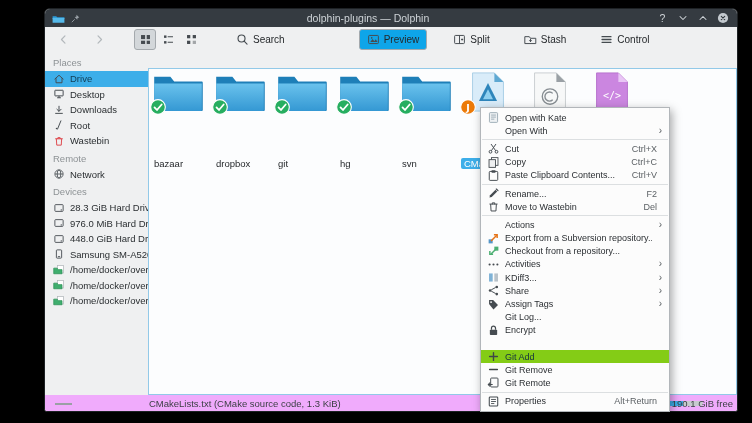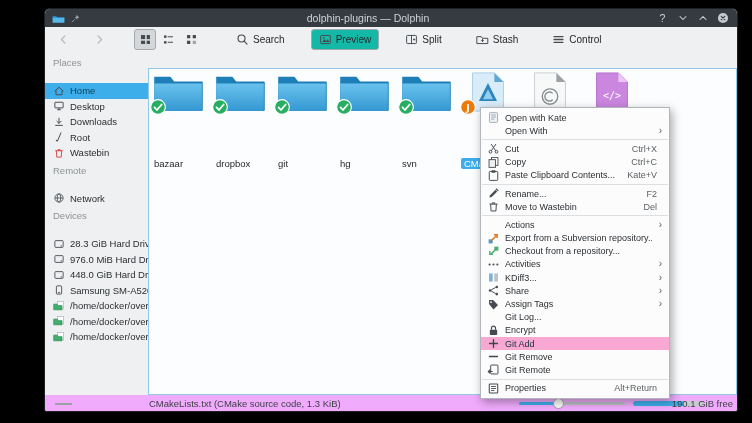--- a/index.html
+++ b/index.html
@@ -18,45 +18,45 @@
   
   .toolbar{height:25px;flex:none;display:flex;align-items:center;padding:0 9px;gap:18px;font-size:10px;color:#25282b;}
   .navbtn{width:18px;height:18px;display:flex;align-items:center;justify-content:center;}
   .navbtn svg{width:13px;height:13px;stroke:#b3b8bc;}
   .vgroup{display:flex;gap:1px;margin:0 8px;}
   .vbtn{width:20px;height:19px;display:flex;align-items:center;justify-content:center;border-radius:3px;border:1px solid transparent;}
   .vbtn svg{width:13px;height:13px;}
   .vbtn.checked{background:#d3d7da;border-color:#a4a9ad;}
   .tbtn{display:flex;align-items:center;gap:4px;padding:2px 7px;border-radius:3px;border:1px solid transparent;height:15px;}
   .tbtn svg{width:13px;height:13px;flex:none;}
-  .tbtn.checked{background:#14b8a6;border-color:#a4a9ad;}
+  .tbtn.checked{background:#0ea5e9;border-color:#a4a9ad;margin-left:48px;}
   
   .main{flex:1;display:flex;min-height:0;}
   .sidebar{width:103px;flex:none;overflow:hidden;padding-top:1px;font-size:9.5px;color:#2a2e31;}
-  .sgtitle{color:#8d9295;font-size:9.5px;padding:4px 8px 15px;}
+  .sgtitle{color:#8d9295;font-size:9.5px;padding:4px 8px 3px;}
   .sitem{display:flex;align-items:center;gap:5px;height:15.5px;padding:0 2px 0 8px;white-space:nowrap;overflow:hidden;}
   .sitem .sic{width:12px;height:12px;flex:none;}
   .sitem.selected{background:#3daee9;color:#123c52;}
   .content{flex:1;display:flex;flex-direction:column;min-width:0;}
   .breadcrumb{height:16px;flex:none;display:flex;align-items:center;font-size:9.5px;color:#3e4347;padding-left:4px;}
   .view{flex:1;background:#fcfdfe;border:1px solid #92c9e8;position:relative;min-height:0;}
   .grid{display:flex;padding:3px 0 0 2px;}
   .gitem{width:62px;display:flex;flex-direction:column;align-items:flex-start;flex:none;gap:44px;}
   .fic{position:relative;width:54px;height:40px;display:flex;align-items:flex-end;justify-content:center;}
   .ficon{width:54px;height:40px;}
   .emblem{position:absolute;left:-1px;bottom:-3px;width:16px;height:16px;}
   .flabel{margin-top:2px;font-size:9.5px;color:#26292c;padding:0 3px;border-radius:2px;max-width:58px;
           white-space:nowrap;overflow:hidden;}
   .flabel:empty{display:none;}
   .gitem.selected .flabel{background:#3daee9;color:#fff;}
   
   .menu{position:absolute;left:480px;top:107px;width:190px;background:#fcfcfc;border:1px solid #b2b6ba;
         box-shadow:2px 3px 9px rgba(0,0,0,.35);padding:3px 0;font-size:9px;color:#2b2f33;z-index:9;box-sizing:border-box;}
   .mitem{display:flex;align-items:center;height:13.2px;padding:0 7px 0 6px;gap:5px;}
-  .mitem.highlighted{background:#f9a8d4;color:#14303f;}
+  .mitem.highlighted{background:#84cc16;color:#14303f;margin-top:13px;}
   .mic{width:13px;height:13px;flex:none;position:relative;}
   .misvg{width:13px;height:13px;position:absolute;left:0;top:0;}
   .mlabel{flex:1;white-space:nowrap;overflow:hidden;}
   .mshort{color:#5c6165;}
   .marrow{color:#5c6165;font-size:10px;line-height:1;}
   .msep{height:1px;background:#dcdfe1;margin:2px 1px;}
   
   .statusbar{height:16px;flex:none;position:relative;background:#f0abfc;font-size:9.5px;color:#3a3f43;}
   .grip{position:absolute;left:10px;top:8px;width:17px;height:2px;background:#9aa0a5;}
   .stext{position:absolute;left:104px;top:2.5px;white-space:nowrap;}
@@ -387,21 +387,21 @@
 
     <div class="main">
       <div class="sidebar">
         <div class="sgtitle">Places</div>
         <div>
 
         <div class="sitem selected">
               <svg class="sic">
                 <use href="#i-home"></use>
               </svg>
-              <span class="slbl">Home</span>
+              <span class="slbl">Drive</span>
             </div>
             <div class="sitem">
               <svg class="sic">
                 <use href="#i-desktop"></use>
               </svg>
               <span class="slbl">Desktop</span>
             </div>
             <div class="sitem">
               <svg class="sic">
                 <use href="#i-download"></use>
@@ -638,21 +638,21 @@
         <span class="mshort">Ctrl+C</span>
         <span class="marrow"></span>
       </div>
       <div class="mitem">
         <span class="mic">
           <svg class="misvg">
             <use href="#i-paste"></use>
           </svg>
         </span>
         <span class="mlabel">Paste Clipboard Contents...</span>
-        <span class="mshort">Kate+V</span>
+        <span class="mshort">Ctrl+V</span>
         <span class="marrow"></span>
       </div>
       <div class="msep"></div>
       <div class="mitem">
         <span class="mic">
           <svg class="misvg">
             <use href="#i-rename"></use>
           </svg>
         </span>
         <span class="mlabel">Rename...</span>

